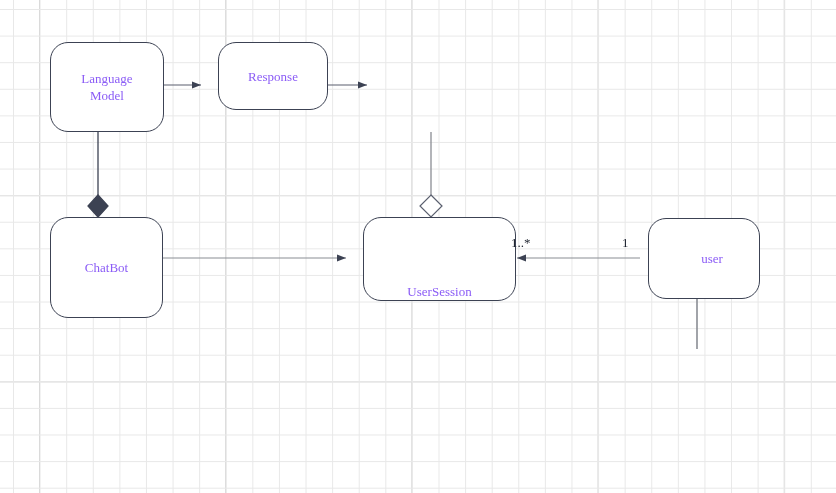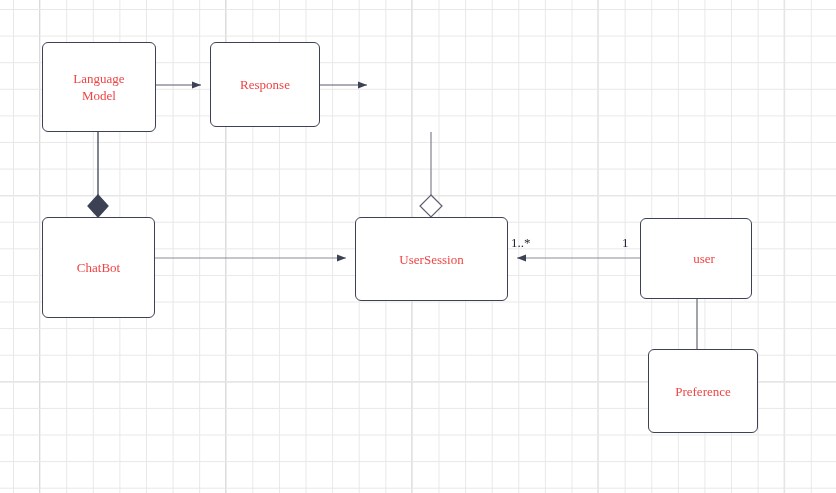--- a/index.html
+++ b/index.html
@@ -36,29 +36,30 @@
     top: 0;
     width: 836px;
     height: 493px;
     pointer-events: none;
   }
   .node {
     position: absolute;
     box-sizing: border-box;
     background: #ffffff;
     border: 1.6px solid #3c4253;
-    border-radius: 6px;
+    border-radius: 18px;
     display: flex;
     align-items: center;
     justify-content: center;
     text-align: center;
-    color: #ef4444;
+    color: #8b5cf6;
     font-size: 13px;
     line-height: 17px;
     font-family: "Liberation Serif", "DejaVu Serif", serif;
+    margin-left: 8px;
   }
   .edge-label {
     position: absolute;
     color: #1f2430;
     font-size: 13px;
     line-height: 14px;
     font-family: "Liberation Serif", "DejaVu Serif", serif;
     white-space: nowrap;
   }
 </style>
@@ -105,38 +106,35 @@
     </g>
   </svg>
 
   <div class="node" style="left:42px; top:42px; width:114px; height:90px;">
     <span>
       <span>Language</span><br>
       <span>Model</span>
     </span>
   </div>
 
-  <div class="node" style="left:210px; top:42px; width:110px; height:85px;">
+  <div class="node" style="left:210px; top:42px; width:110px; height:68px;">
     <span>Response</span>
   </div>
 
 
   <div class="node" style="left:42px; top:217px; width:113px; height:101px;">
     <span>ChatBot</span>
   </div>
 
-  <div class="node" style="left:355px; top:217px; width:153px; height:84px;">
+  <div class="node" style="left:355px; top:217px; width:153px; height:84px;align-items:flex-end;">
     <span>UserSession</span>
   </div>
 
   <div class="node" style="left:640px; top:218px; width:112px; height:81px;padding-left:16px;">
     <span>user</span>
   </div>
 
-  <div class="node" style="left:648px; top:349px; width:110px; height:84px;">
-    <span>Preference</span>
-  </div>
 
   <div class="edge-label" style="left:511px; top:236px;">1..*</div>
 
   <div class="edge-label" style="left:622px; top:236px;">1</div>
 
 </div>
 
 </body></html>

